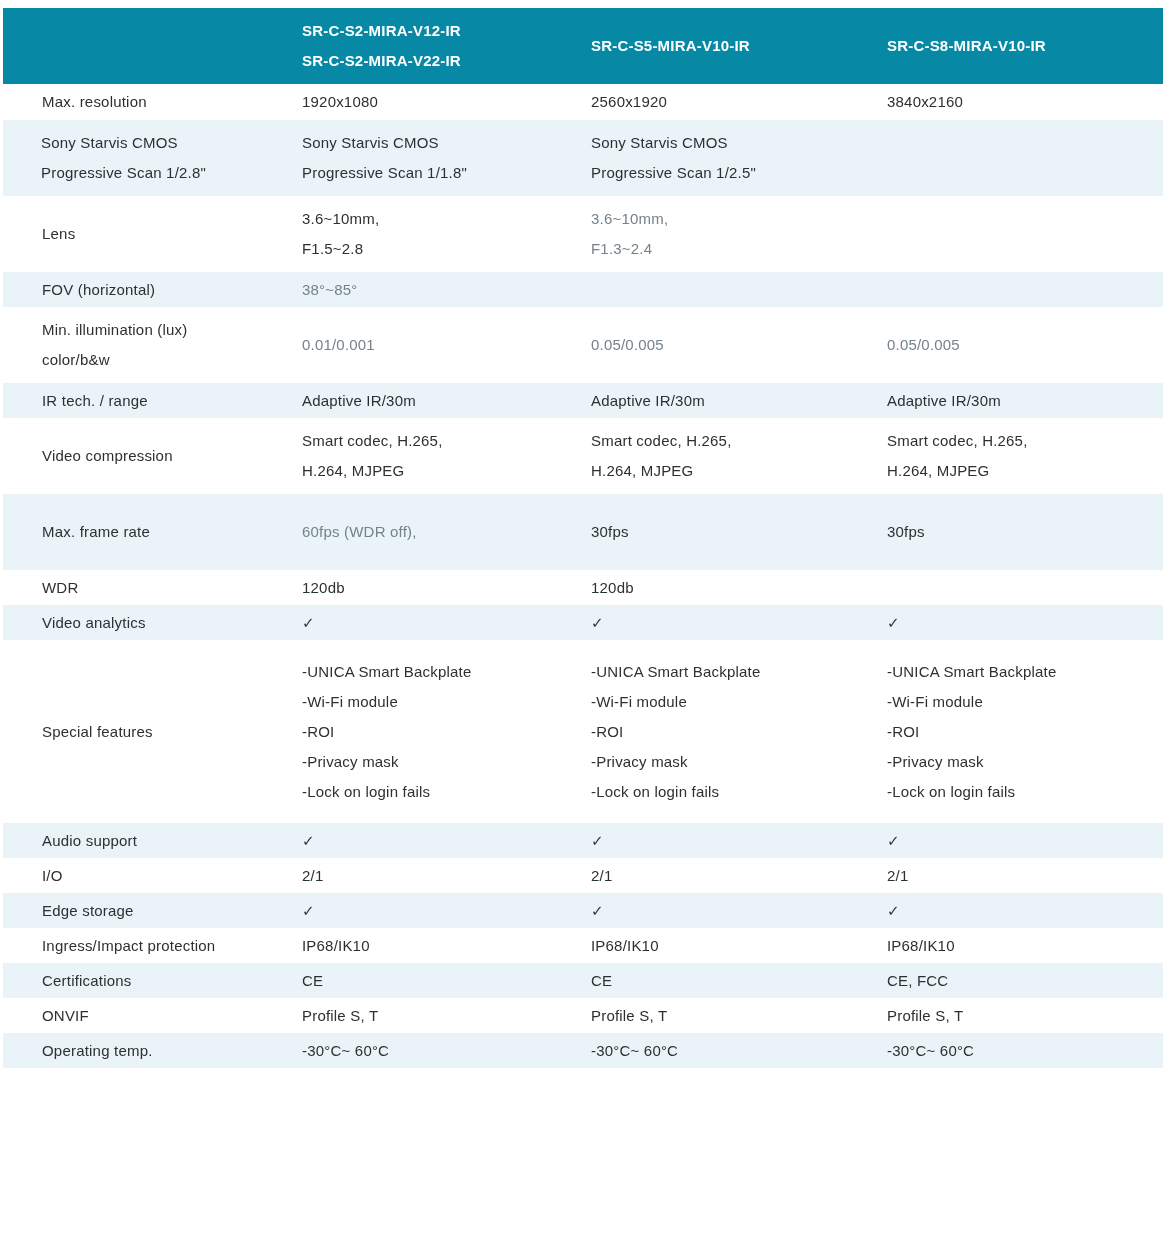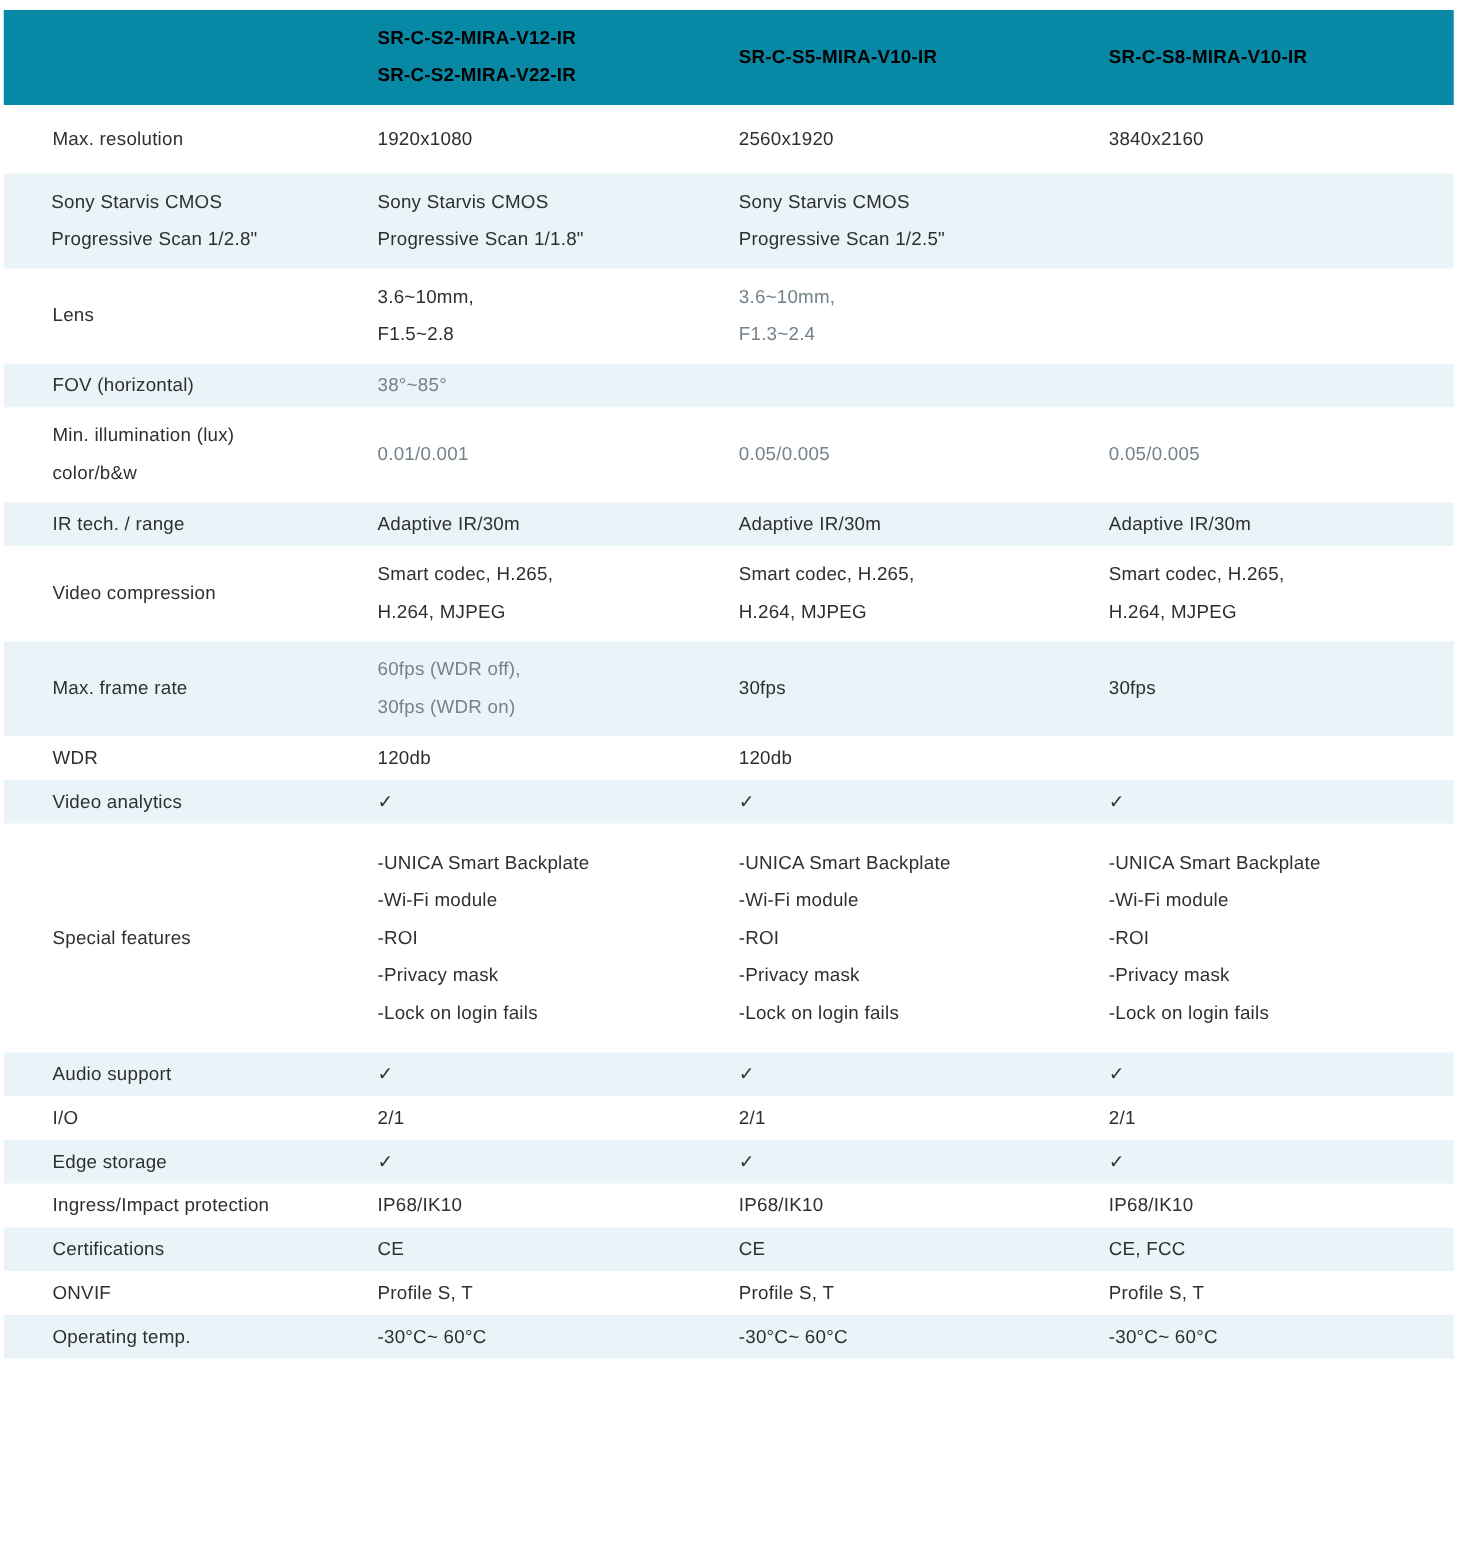--- a/index.html
+++ b/index.html
@@ -30,32 +30,32 @@
     font-size: 15px;
     letter-spacing: 0.2px;
     color: #2d3033;
   }
   .cell .line { line-height: 30px; white-space: nowrap; }
   .header-row {
     background: #0789a6;
     height: 76px;
   }
   .header-row .cell {
-    color: #000000;
+    color: #ffffff;
     font-weight: bold;
     font-size: 15px;
   }
   .label-cell { padding-left: 39px; }
   .zebra { background: #eaf4f8; }
   .white-row { background: #ffffff; }
   .muted { color: #75828a; }
   .lines-1 { height: 35px; }
   .lines-2 { height: 76px; }
   .lines-5 { height: 183px; }
-  .row-first { height: 55px; }
+  .row-first { height: 36px; }
   .check-icon {
     font-size: 15px;
     color: #32373a;
     line-height: 30px;
   }
 </style>
 </head>
 <body>
 
 <div id="spec-table">
@@ -167,21 +167,20 @@
           <div class="line">Smart codec, H.265,</div>
           <div class="line">H.264, MJPEG</div>
         </div>
       </div>
       <div class="row lines-2 zebra">
         <div class="cell label-cell">
           <div class="line">Max. frame rate</div>
         </div>
         <div class="cell muted">
           <div class="line">60fps (WDR off),</div>
-          <div class="line">30fps (WDR on)</div>
         </div>
         <div class="cell">
           <div class="line">30fps</div>
         </div>
         <div class="cell">
           <div class="line">30fps</div>
         </div>
       </div>
       <div class="row lines-1 white-row">
         <div class="cell label-cell">

